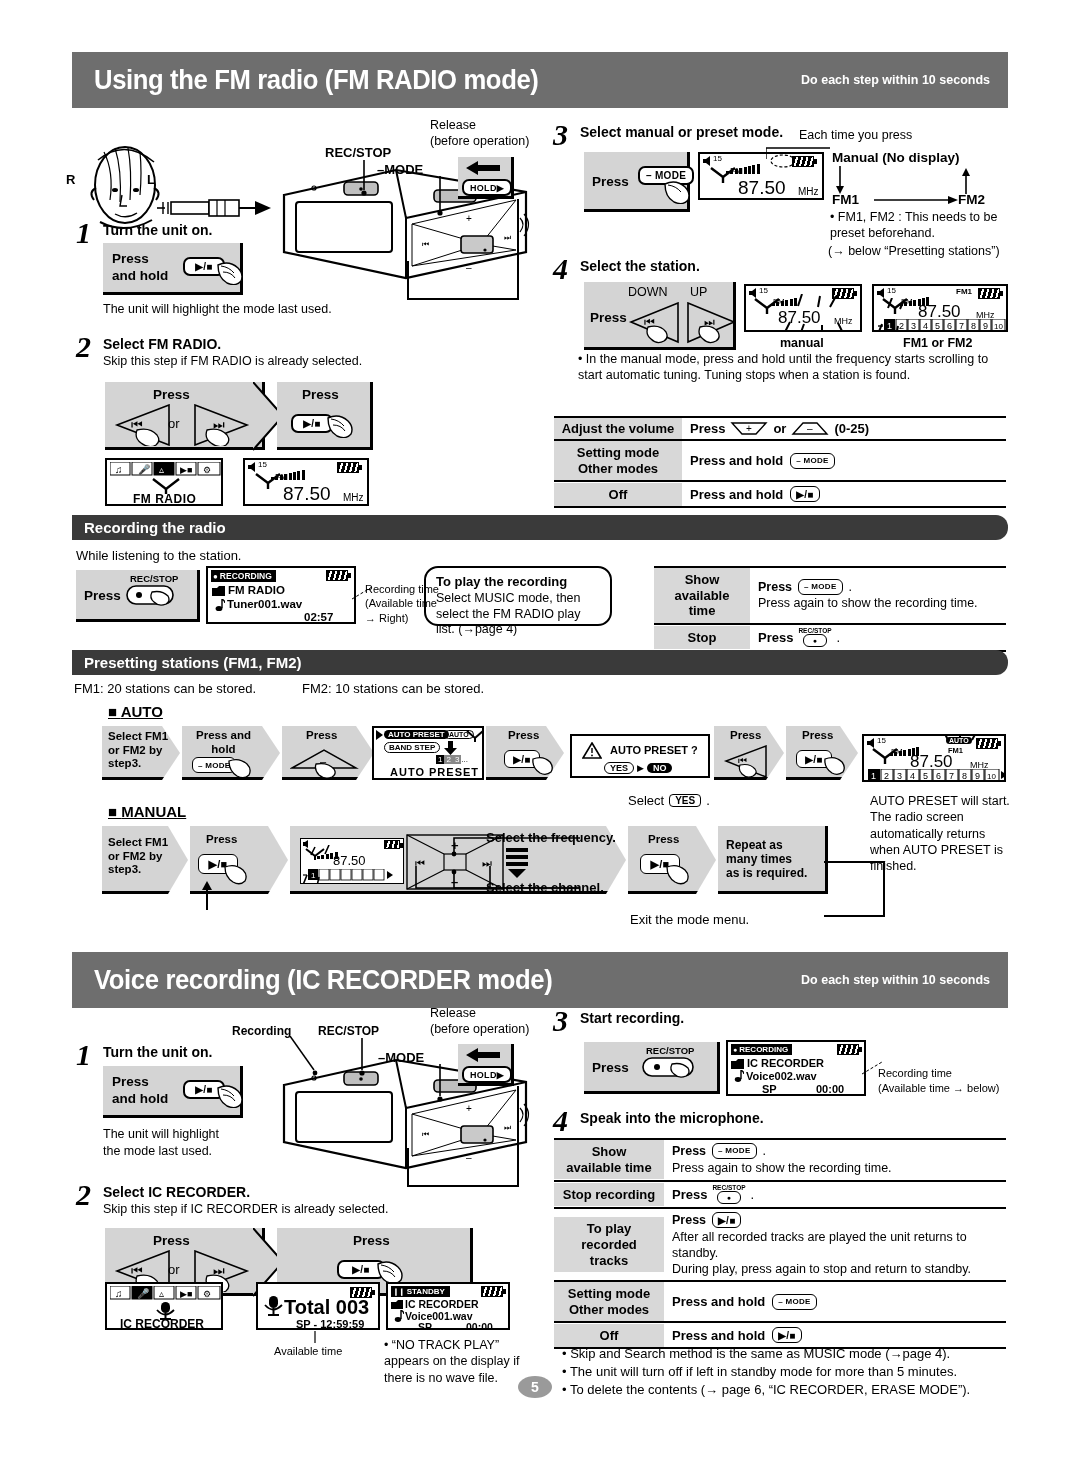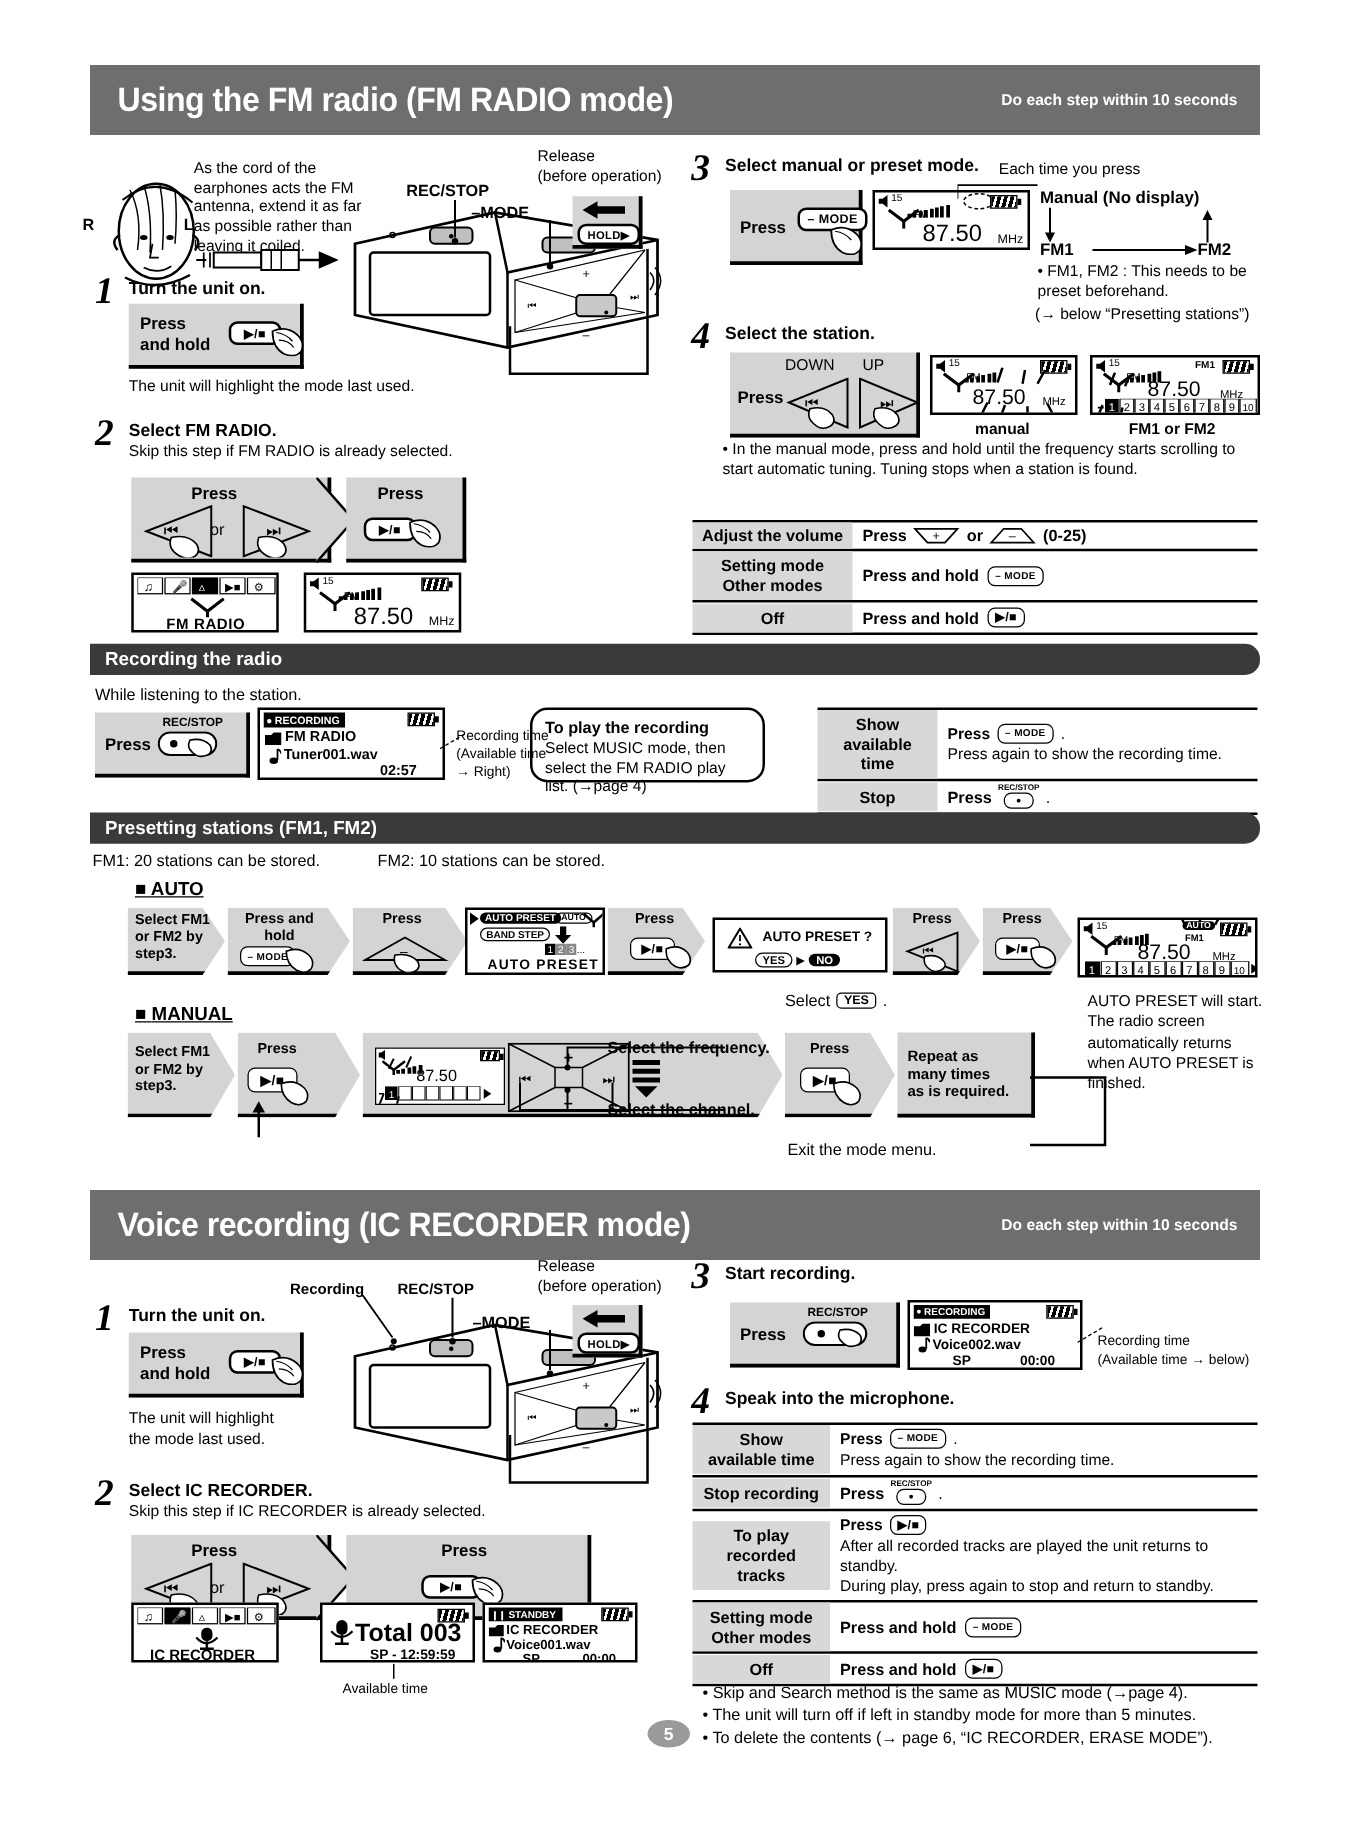--- a/index.html
+++ b/index.html
@@ -116,21 +116,20 @@
     <ellipse cx="66" cy="50" rx="3" ry="2" fill="#000"></ellipse>
     <path d="M52 55 L50 66 L57 66" fill="none" stroke="#000" stroke-width="1.4"></path>
     <path d="M45 74 Q56 80 67 73" fill="none" stroke="#000" stroke-width="1.4"></path>
     <path d="M26 48 q-8 4 -2 12" fill="none" stroke="#000" stroke-width="2"></path>
     <path d="M84 48 q8 4 2 12" fill="none" stroke="#000" stroke-width="2"></path>
     <path d="M30 82 Q55 95 82 80" fill="none" stroke="#000" stroke-width="2"></path>
   </svg>
   <div class="t tb" style="left:66px; top:172px; font-size:13px;">R</div>
   <div class="t tb" style="left:147px; top:172px; font-size:13px;">L</div>
 
-  <div class="t" style="left:155px; top:127px; width:148px; white-space:pre-wrap;">As the cord of the earphones acts the FM antenna, extend it as far as possible rather than leaving it coiled.</div>
 
   <svg style="position:absolute;left:155px;top:196px;" width="125" height="24">
     <path d="M2 12 h8" stroke="#000" stroke-width="1.6" fill="none"></path>
     <path d="M8 6 v12 M13 6 v12" stroke="#000" stroke-width="1.4"></path>
     <rect x="16" y="6" width="38" height="12" fill="#fff" stroke="#000" stroke-width="1.6"></rect>
     <rect x="54" y="4" width="30" height="16" fill="#fff" stroke="#000" stroke-width="1.6"></rect>
     <path d="M62 4 v16 M70 4 v16" stroke="#000" stroke-width="1.2"></path>
     <path d="M84 12 L104 12" stroke="#000" stroke-width="2"></path>
     <path d="M100 5 L116 12 L100 19 z" fill="#000"></path>
   </svg>
@@ -879,20 +878,21 @@
       </svg>
     <div class="ln tb" style="left:17px; top:14px; font-size:10.5px;">IC  RECORDER</div>
     <svg style="position:absolute;left:4px;top:26px;" width="12" height="13">
         <path d="M9 0 L9 9 M9 0 q3 2 3 4" stroke="#000" stroke-width="1.4" fill="none"></path>
         <ellipse cx="6" cy="9.5" rx="3.2" ry="2.4" fill="#000"></ellipse>
       </svg>
     <div class="ln tb" style="left:17px; top:26px; font-size:10.5px;">Voice001.wav</div>
     <div class="ln tb" style="left:30px; top:37px; font-size:10.5px;">SP</div>
     <div class="ln tb" style="left:78px; top:37px; font-size:10.5px;">00:00</div>
   </div>
+  <div class="t" style="left:384px; top:1337px; width:140px; font-size:12.5px; line-height:1.3;">• “NO TRACK PLAY” appears on the display if there is no wave file.</div>
 
   <div class="stepnum" style="left:553px; top:1004px;">3</div>
   <div class="steptitle" style="left:580px; top:1010px;">Start recording.</div>
 
   <div class="pbox" style="left:584px; top:1042px; width:136px; height:52px;">
     <div class="lbl" style="left:8px; top:18px;">Press</div>
     <div class="xsmall tb" style="position:absolute;left:62px;top:3px;">REC/STOP</div>
     <svg style="position:absolute;left:58px;top:15px;" width="70" height="30">
       <rect x="1" y="1" width="50" height="18" rx="9" fill="#fff" stroke="#000" stroke-width="1.6"></rect>
       <circle cx="15" cy="10" r="3" fill="#000"></circle>

